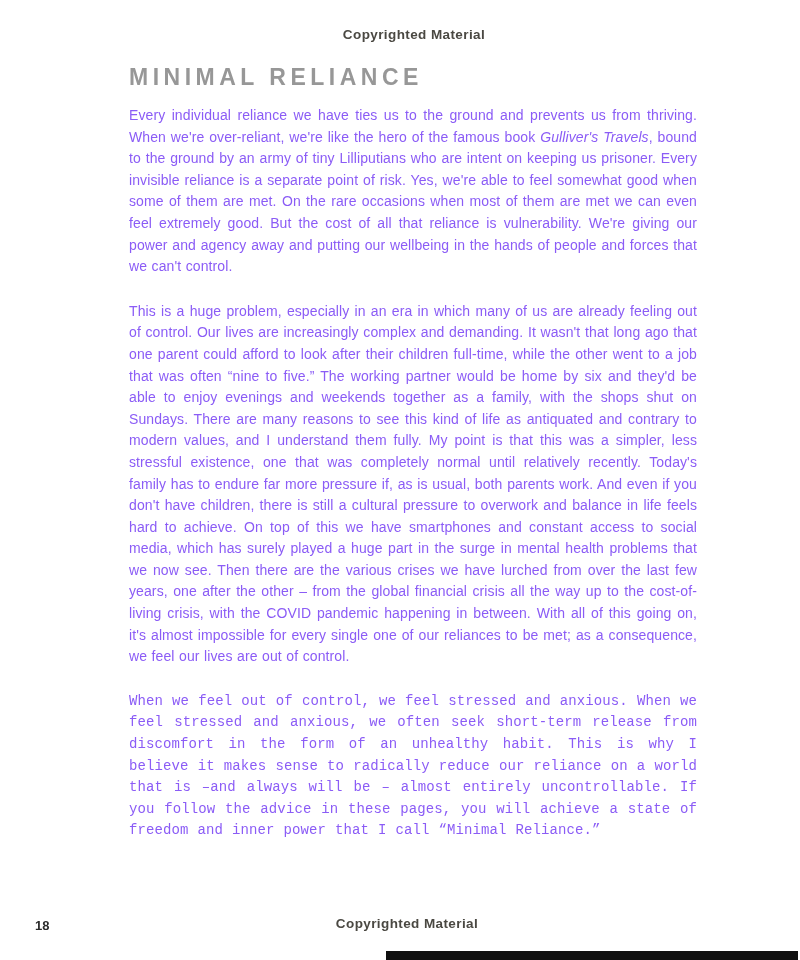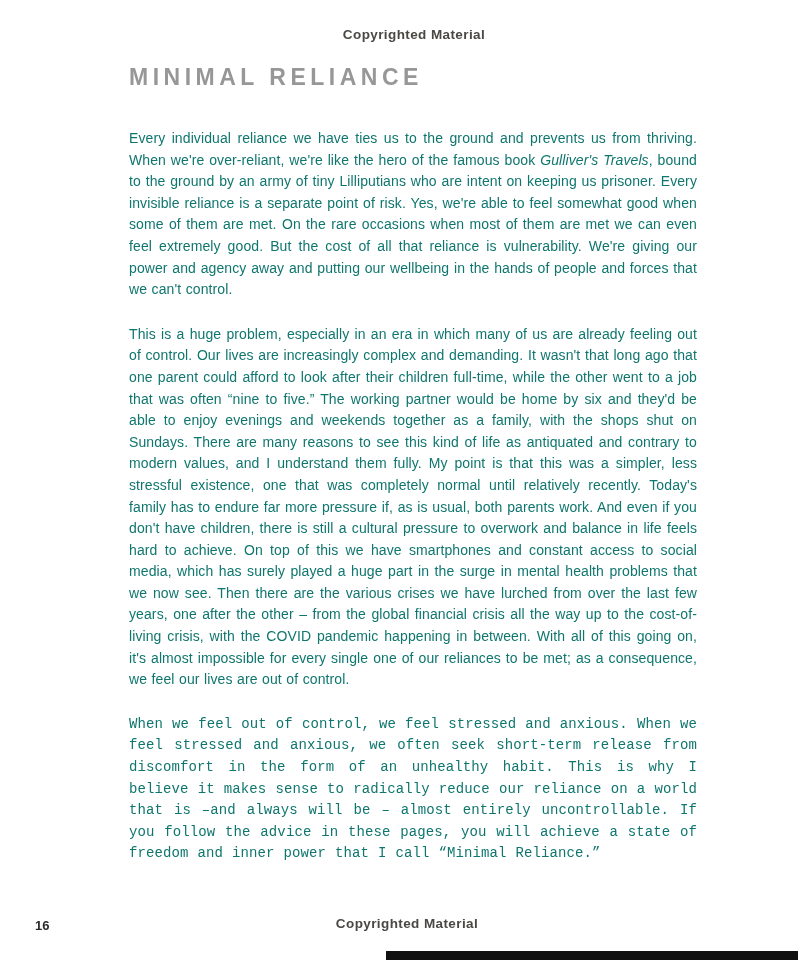--- a/index.html
+++ b/index.html
@@ -26,24 +26,24 @@
     letter-spacing: 0.4px;
   }
   .chapter-title {
     margin: 22px 0 0 115px;
     font-size: 23px;
     font-weight: bold;
     letter-spacing: 4.5px;
     color: #979797;
   }
   .body-text {
-    margin: 37px 117px 0 115px;
+    margin: 14px 117px 0 115px;
     font-size: 14px;
     line-height: 21.6px;
-    color: #0f766e;
+    color: #8b5cf6;
     text-align: justify;
     letter-spacing: 0.1px;
     word-spacing: 0.5px;
   }
   .body-text p {
     margin: 0 0 23px 0;
   }
   .body-text p:last-child {
     margin-bottom: 0;
     font-family: Liberation Mono, monospace;
@@ -96,19 +96,19 @@
 
     <p><span>Every individual reliance we have ties us to the ground and prevents us from thriving. When we're over-reliant, we're like the hero of the famous book </span><em>Gulliver's Travels</em><span>, bound to the ground by an army of tiny Lilliputians who are intent on keeping us prisoner. Every invisible reliance is a separate point of risk. Yes, we're able to feel somewhat good when some of them are met. On the rare occasions when most of them are met we can even feel extremely good. But the cost of all that reliance is vulnerability. We're giving our power and agency away and putting our wellbeing in the hands of people and forces that we can't control.</span></p>
 
     <p>This is a huge problem, especially in an era in which many of us are already feeling out of control. Our lives are increasingly complex and demanding. It wasn't that long ago that one parent could afford to look after their children full-time, while the other went to a job that was often “nine to five.” The working partner would be home by six and they'd be able to enjoy evenings and weekends together as a family, with the shops shut on Sundays. There are many reasons to see this kind of life as antiquated and contrary to modern values, and I understand them fully. My point is that this was a simpler, less stressful existence, one that was completely normal until relatively recently. Today's family has to endure far more pressure if, as is usual, both parents work. And even if you don't have children, there is still a cultural pressure to overwork and balance in life feels hard to achieve. On top of this we have smartphones and constant access to social media, which has surely played a huge part in the surge in mental health problems that we now see. Then there are the various crises we have lurched from over the last few years, one after the other – from the global financial crisis all the way up to the cost-of-living crisis, with the COVID pandemic happening in between. With all of this going on, it's almost impossible for every single one of our reliances to be met; as a consequence, we feel our lives are out of control.</p>
 
     <p>When we feel out of control, we feel stressed and anxious. When we feel stressed and anxious, we often seek short-term release from discomfort in the form of an unhealthy habit. This is why I believe it makes sense to radically reduce our reliance on a world that is –and always will be – almost entirely uncontrollable. If you follow the advice in these pages, you will achieve a state of freedom and inner power that I call “Minimal Reliance.”</p>
 
   </div>
 
   <div class="footer">
-    <span class="page-number">16</span>
+    <span class="page-number">18</span>
     <span class="bottom-notice">Copyrighted Material</span>
   </div>
 
   <div class="bottom-bar"></div>
 
 </div>
 
 </body></html>

